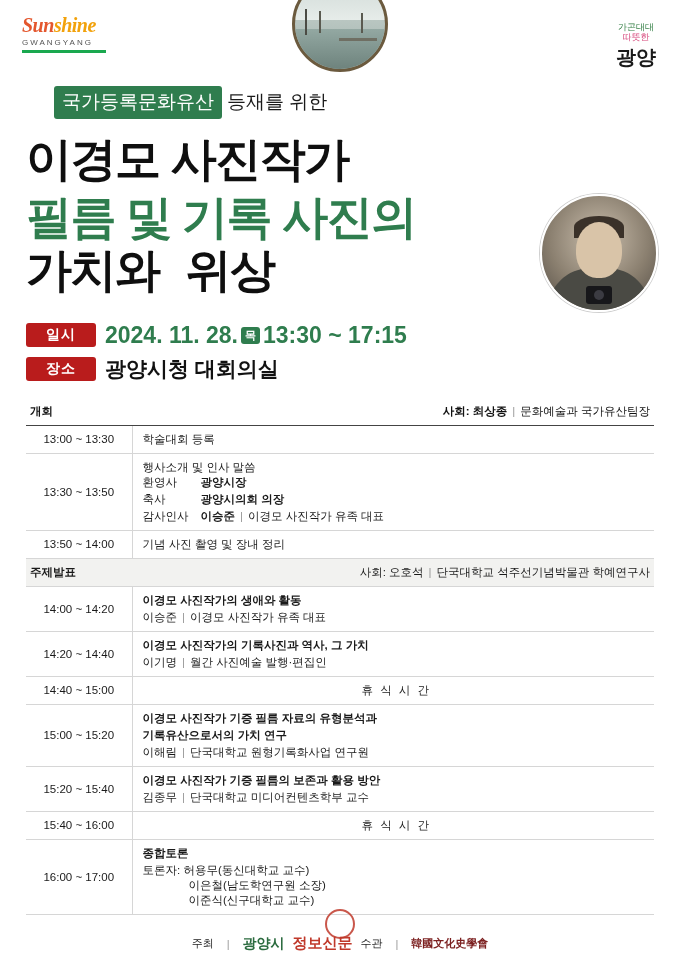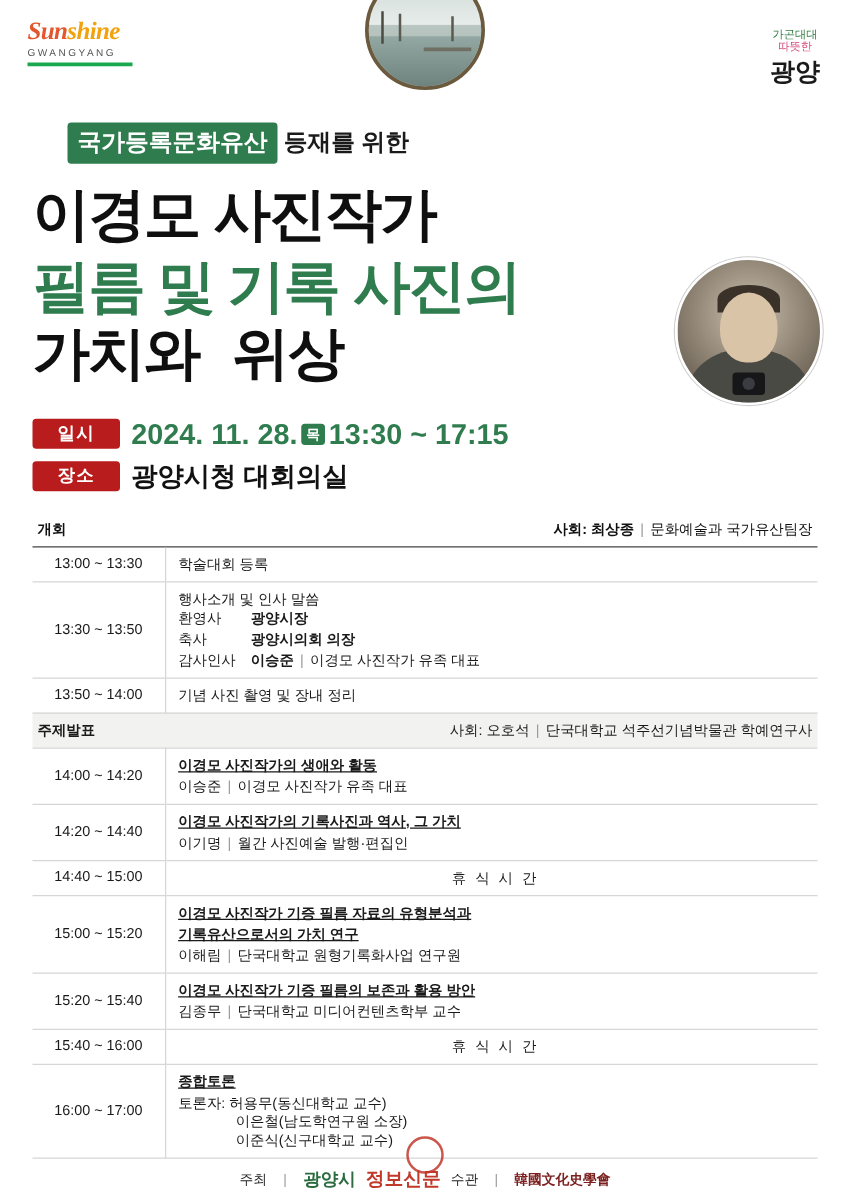--- a/index.html
+++ b/index.html
@@ -70,21 +70,21 @@
   .logo-right .small .pink { color:#d6457a; }
   .logo-right .big {
     font-size:20px; font-weight:bold; color:#1a1a1a;
     font-family:"Liberation Serif", serif;
     margin-top:1px;
   }
 
   
   .title-wrap { padding:0 26px; position:relative; }
 
-  .kicker { margin-top:20px; font-size:19px; font-weight:bold; color:#1a1a1a;padding-left:28px; }
+  .kicker { margin-top:8px; font-size:19px; font-weight:normal; color:#1a1a1a;padding-left:28px; }
   .kicker .hl {
     background:#2f7d4e; color:#fff; padding:3px 8px 4px;
     border-radius:3px; margin-right:5px; display:inline-block;
   }
 
   .main-title {
     margin-top:12px;
     font-size:46px; font-weight:bold; line-height:1.25;
     color:#0f0f0f; letter-spacing:-1.5px;
   }
@@ -158,21 +158,21 @@
     padding:6px 4px; vertical-align:middle;
     font-size:11.5px; color:#1a1a1a;
   }
   table.tt td.time {
     width:106px; text-align:center; white-space:nowrap;
     border-right:1px solid #d6d6d6;
   }
   table.tt td.body { padding-left:10px; }
   table.tt tr.break td.body { text-align:center; letter-spacing:2px; }
   .b { font-weight:bold; }
-  .ttl { font-weight:bold; display:block; margin-bottom:2px;text-decoration:underline; }
+  .ttl { font-weight:bold; display:block; margin-bottom:2px; }
   .who { display:block; }
   .row-grid { display:grid; grid-template-columns:58px 1fr; row-gap:2px; }
   .row-grid .k { color:#1a1a1a; }
   .row-grid .v { font-weight:bold; }
   .indent { padding-left:46px; display:block; }
 
   .subhead-row td {
     background:#f2f2f0;
   }
   .subhead {

